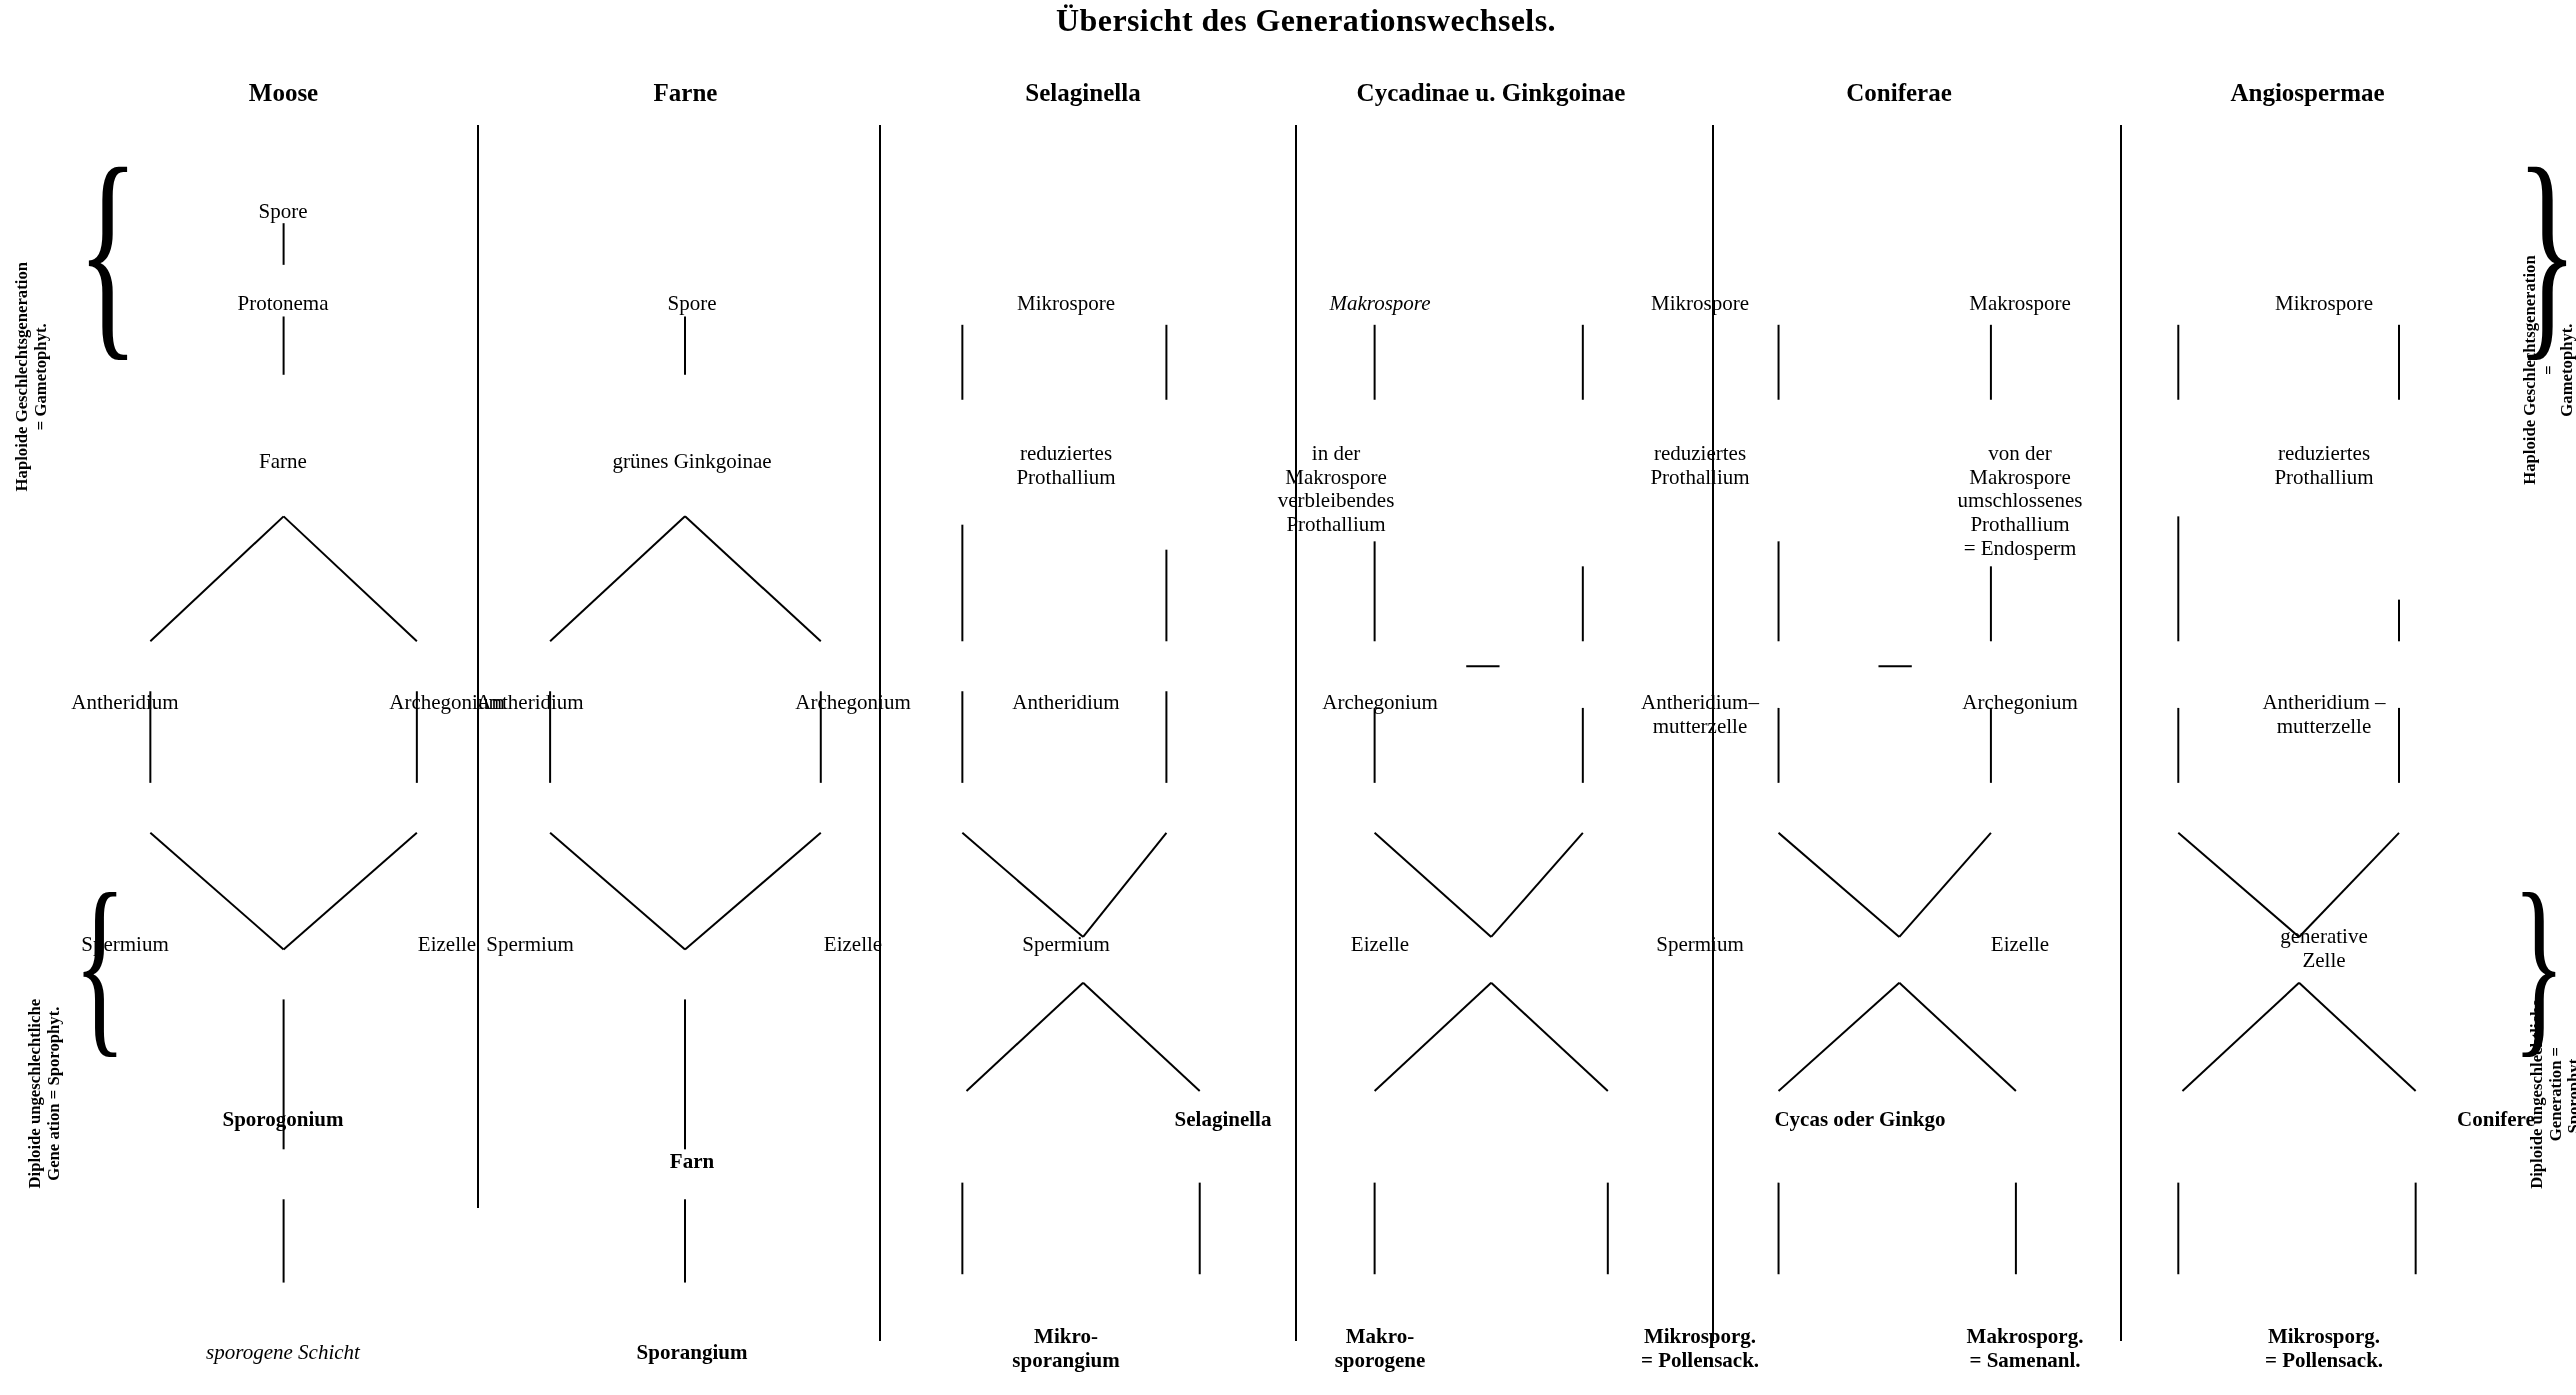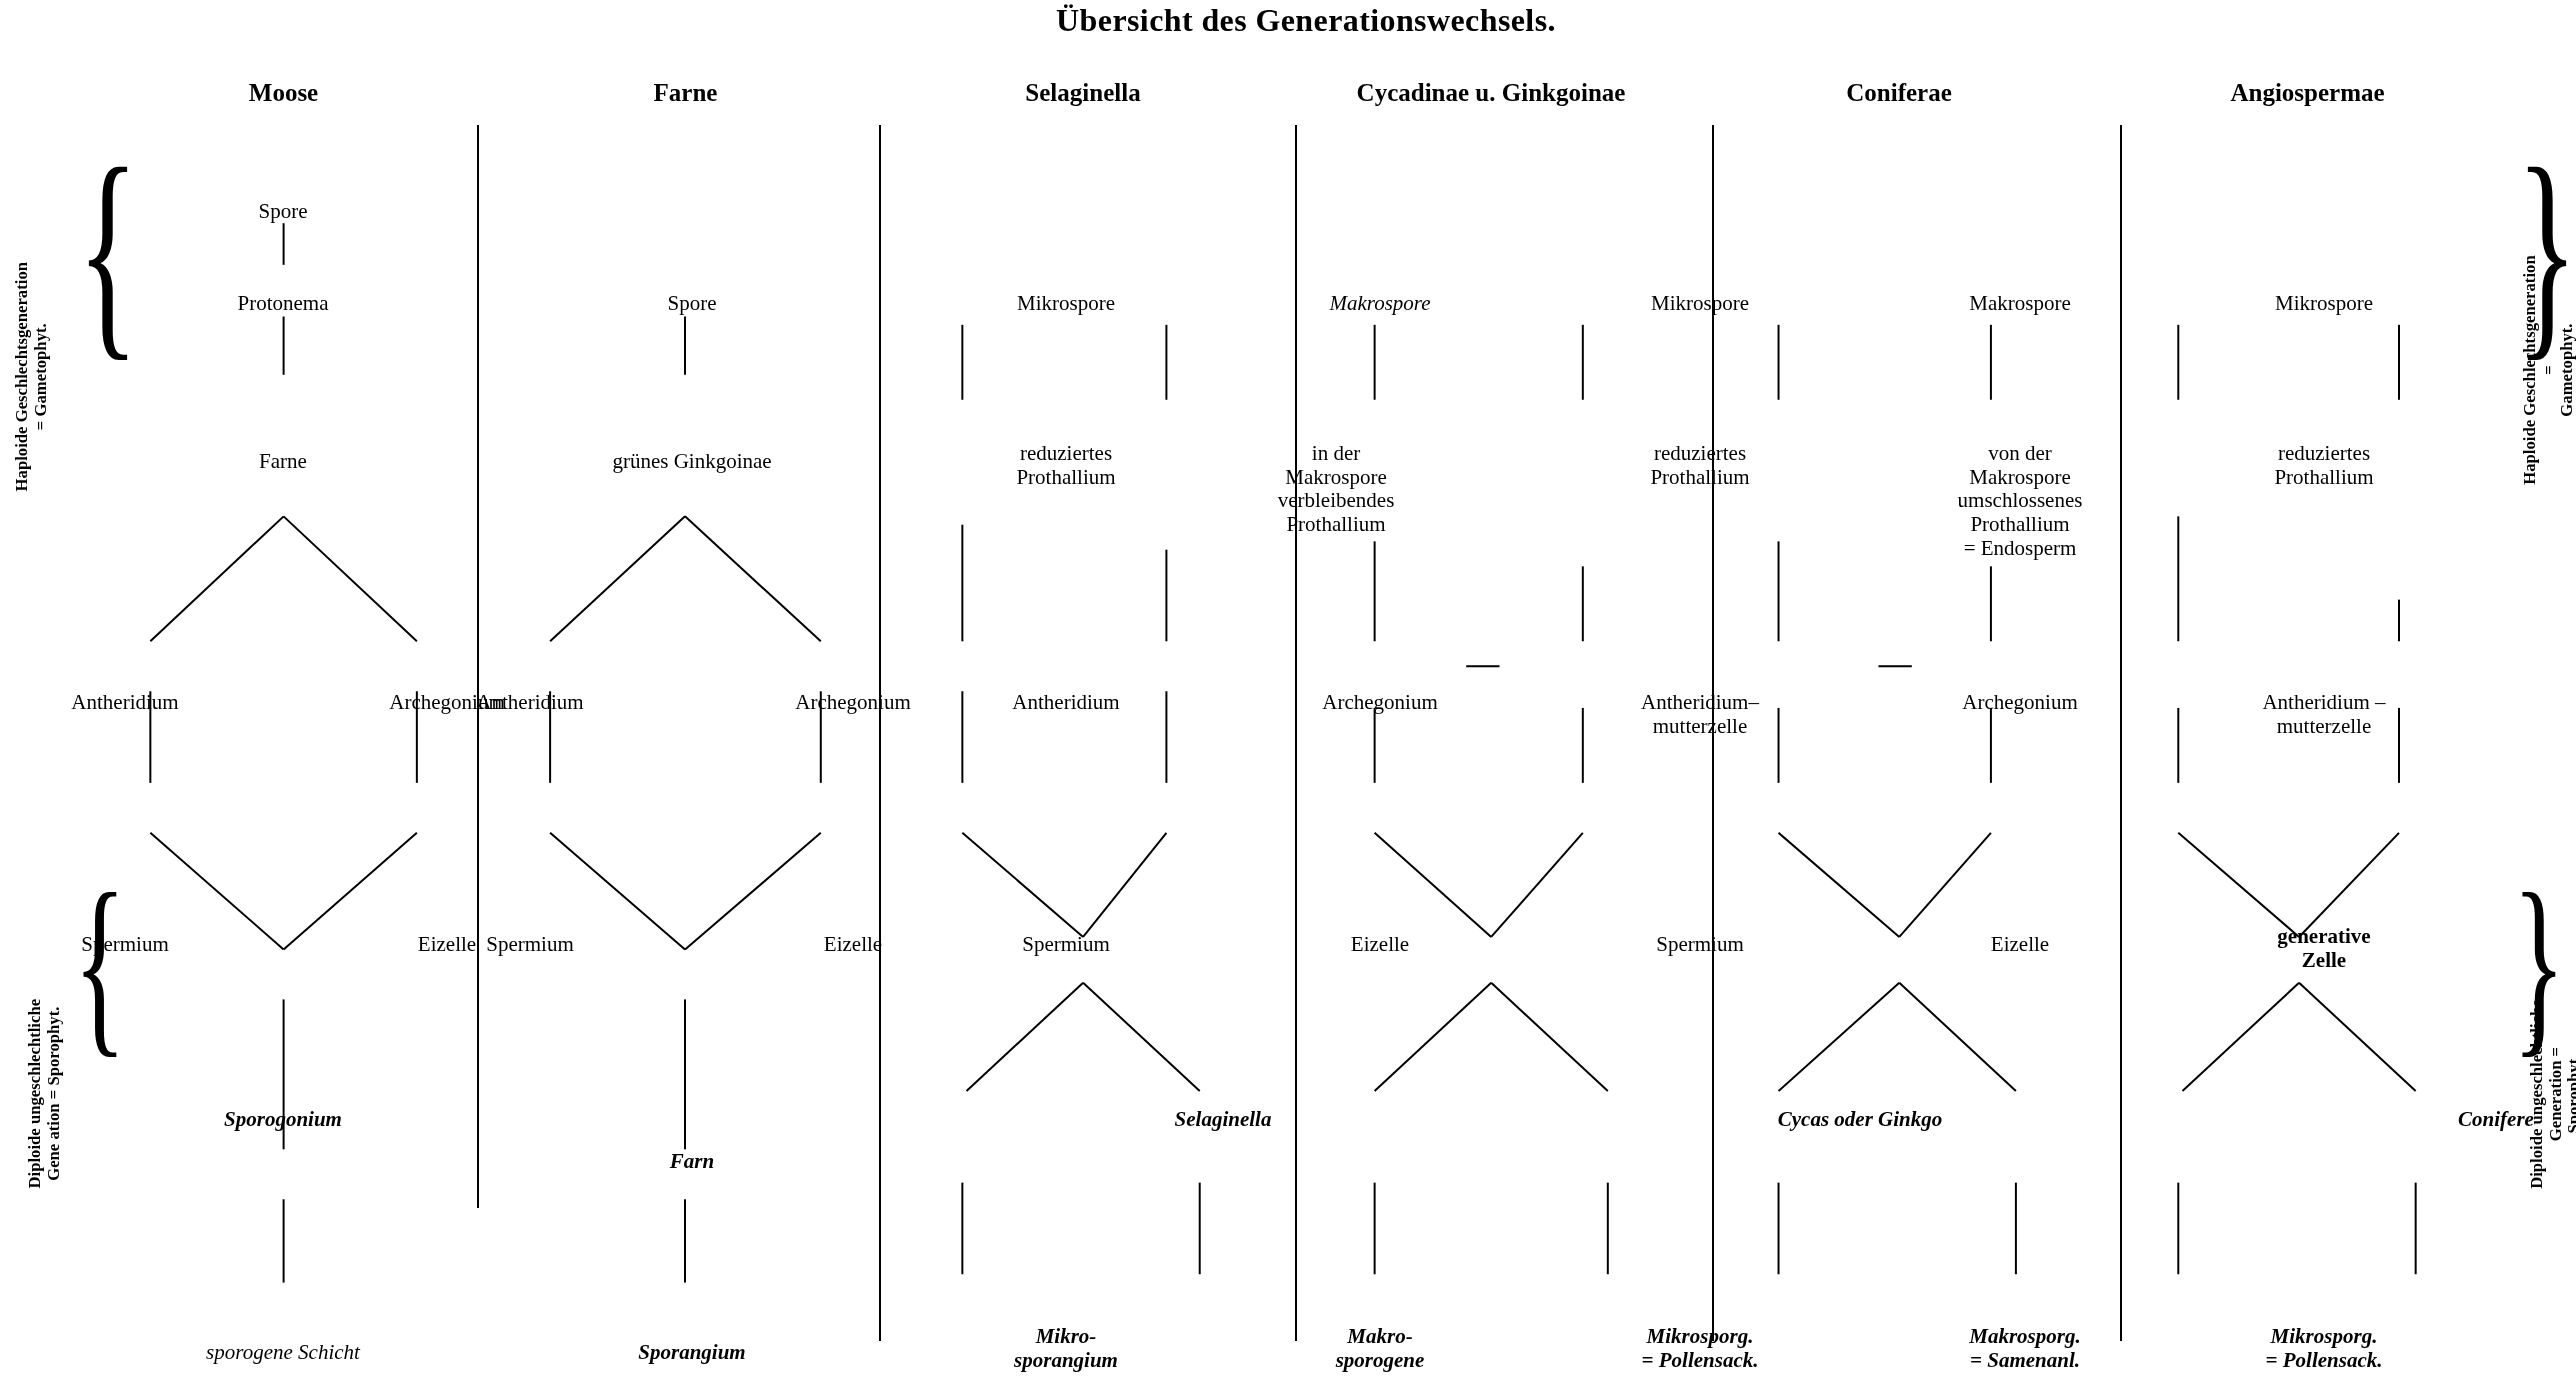--- a/index.html
+++ b/index.html
@@ -1,21 +1,21 @@
 <!DOCTYPE html>
 <html style="font-size:13.3px"><head>
 <meta charset="utf-8">
 <style>
   html,body{margin:0;padding:0;background:#fff;}
   body{width:2576px;height:1395px;position:relative;font-family:"Liberation Serif",serif;color:#000;overflow:hidden;}
   #stage{position:absolute;left:0;top:0;width:2576px;height:1395px;padding-left:12px;}
   .title{position:absolute;width:100%;text-align:center;top:1.7px;font-size:32px;font-weight:bold;letter-spacing:0.4px;}
   .colhead{position:absolute;font-size:25px;font-weight:bold;text-align:center;}
   .node{position:absolute;font-size:21px;line-height:1.13;text-align:center;white-space:pre-line;}
-  .ital{font-style:italic;font-weight:bold;}
+  .ital{font-weight:bold;}
   .italn{font-style:italic;}
   .sidelab{position:absolute;font-size:16.7px;font-weight:bold;line-height:1.12;text-align:center;}
   .vline{position:absolute;background:#000;width:1.7px;}
   svg.links{position:absolute;left:0;top:0;width:2576px;height:1395px;pointer-events:none;}
   .brace{position:absolute;font-size:16.7px;}
 </style>
 </head>
 <body>
 
 <div id="stage">
@@ -191,21 +191,21 @@
       <div class="node" style="left: 2199px; top: 442px; width: 250px;">reduziertes
 Prothallium</div>
       <div class="node" style="left: 2541px; top: 442px; width: 250px;">von der
 Makrospore
 umschlossenes
 Prothallium
 = Endosperm</div>
       <div class="node" style="left: 2199px; top: 691px; width: 250px;">Antheridium –
 mutterzelle</div>
       <div class="node" style="left: 2541px; top: 691px; width: 250px;">Archegonium</div>
-      <div class="node" style="left: 2199px; top: 925px; width: 250px; font-weight: bold;">generative
+      <div class="node" style="left: 2199px; top: 925px; width: 250px;">generative
 Zelle</div>
       <div class="node" style="left: 2541px; top: 933px; width: 250px;">Eizelle</div>
       <div class="node ital" style="left: 2371px; top: 1108px; width: 250px;">Conifere</div>
       <div class="node ital" style="left: 2199px; top: 1325px; width: 250px;">Mikrosporg.
 = Pollensack.</div>
       <div class="node ital" style="left: 2541px; top: 1325px; width: 250px;">Makrosporg.
 = Samenanl.</div>
     </div>
 </div>
 

